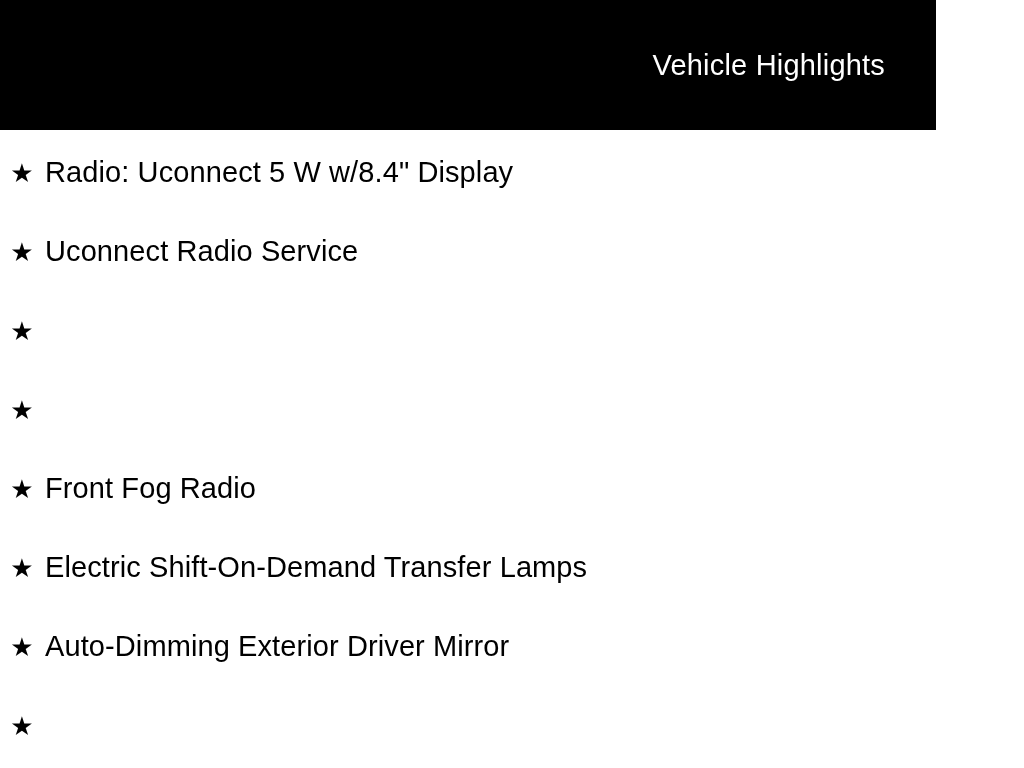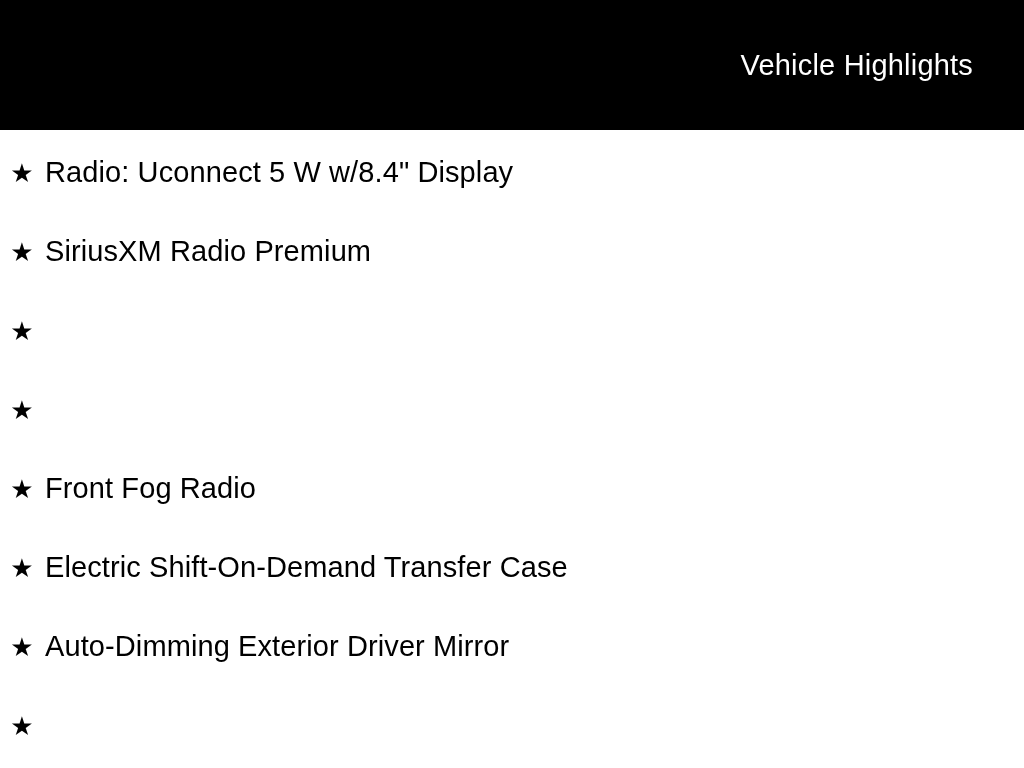--- a/index.html
+++ b/index.html
@@ -5,21 +5,21 @@
   html, body {
     margin: 0;
     padding: 0;
     width: 1024px;
     height: 768px;
     background: #ffffff;
     font-family: "Liberation Sans", "DejaVu Sans", sans-serif;
     overflow: hidden;
   }
   .header {
-    width: 1024px;
+    width: 936px;
     height: 130px;
     background: #000000;
     display: flex;
     align-items: center;
     justify-content: flex-end;
     box-sizing: border-box;
     padding-right: 51px;
   }
   .header-title {
     color: #ffffff;
@@ -64,39 +64,39 @@
 
 <ul class="highlights-list">
 
     <li class="highlight-item">
       <span class="star-icon">★</span>
       <span class="item-label">Radio: Uconnect 5 W w/8.4" Display</span>
     </li>
 
     <li class="highlight-item">
       <span class="star-icon">★</span>
-      <span class="item-label">SiriusXM Radio Premium</span>
+      <span class="item-label">Uconnect Radio Service</span>
     </li>
 
     <li class="highlight-item">
       <span class="star-icon">★</span>
     </li>
 
     <li class="highlight-item">
       <span class="star-icon">★</span>
     </li>
 
     <li class="highlight-item">
       <span class="star-icon">★</span>
       <span class="item-label">Front Fog Radio</span>
     </li>
 
     <li class="highlight-item">
       <span class="star-icon">★</span>
-      <span class="item-label">Electric Shift-On-Demand Transfer Case</span>
+      <span class="item-label">Electric Shift-On-Demand Transfer Lamps</span>
     </li>
 
     <li class="highlight-item">
       <span class="star-icon">★</span>
       <span class="item-label">Auto-Dimming Exterior Driver Mirror</span>
     </li>
 
     <li class="highlight-item">
       <span class="star-icon">★</span>
     </li>

